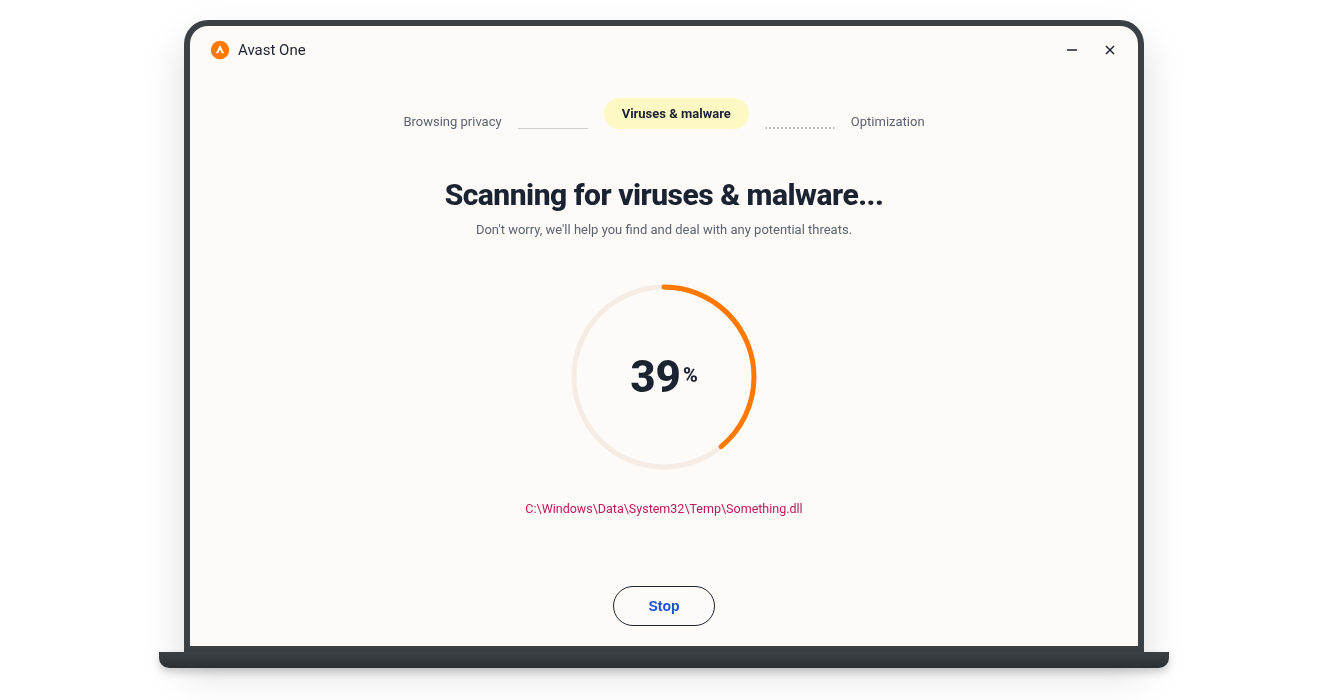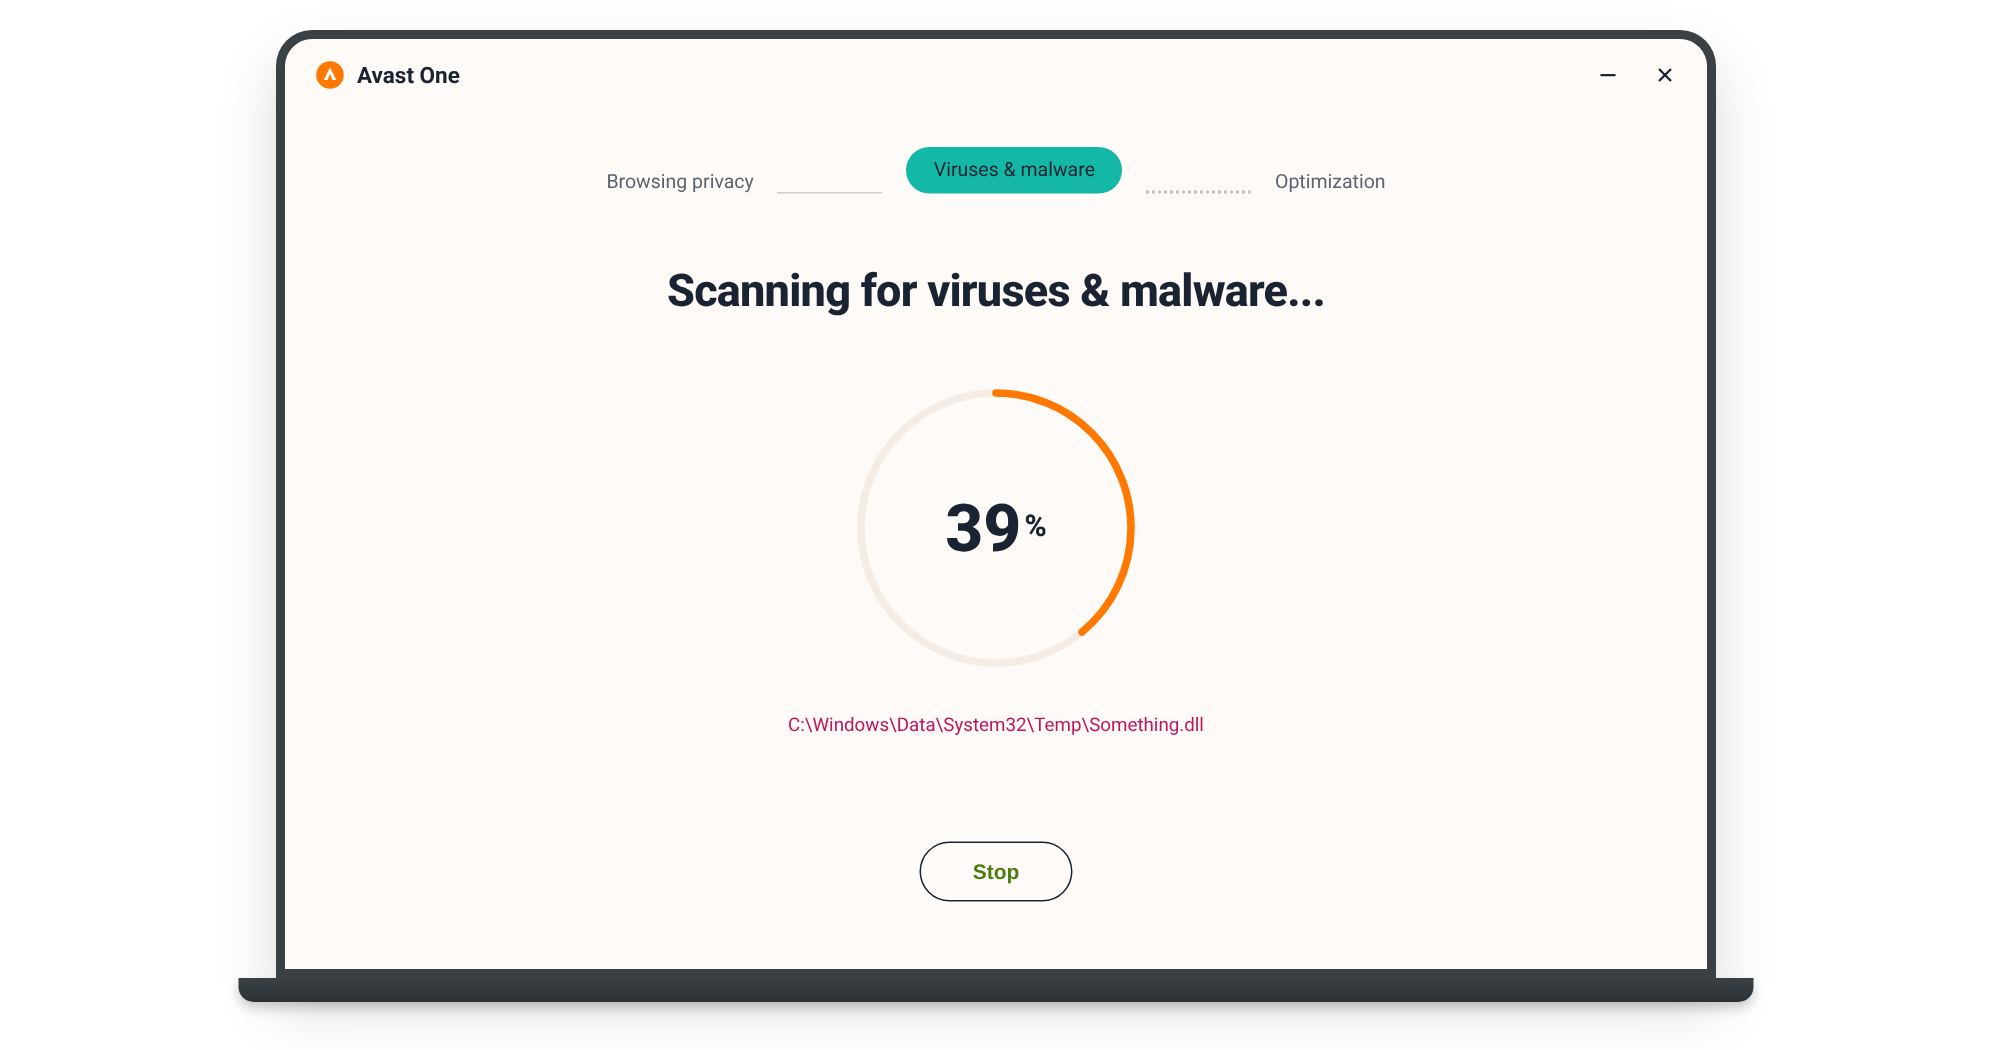--- a/index.html
+++ b/index.html
@@ -51,21 +51,21 @@
     .avast-logo {
       width: 20px;
       height: 20px;
       display: flex;
       align-items: center;
       justify-content: center;
     }
     
     .app-name {
       font-size: 15px;
-      font-weight: 700;
+      font-weight: 400;
       color: #1a2332;
     }
     
     .titlebar-right {
       display: flex;
       align-items: center;
       gap: 22px;
     }
     
     .window-control {
@@ -85,23 +85,23 @@
       gap: 16px;
       margin-top: 24px;
     }
     
     .step-label {
       font-size: 13px;
       color: #5a6470;
     }
     
     .step-label.active {
-      background: #14b8a6;
-      color: #1a2332;
-      font-weight: 400;
+      background: #fef9c3;
+      color: #1a2332;
+      font-weight: 700;
       padding: 8px 18px;
       border-radius: 18px;
     }
     
     .step-connector {
       width: 70px;
       height: 1px;
       background: #d0d0d0;
     }
     
@@ -183,21 +183,21 @@
     }
     
     .stop-button {
       margin-top: 70px;
       padding: 11px 34px;
       border: 1.5px solid #1a2332;
       border-radius: 22px;
       background: transparent;
       font-size: 14px;
       font-weight: 700;
-      color: #4d7c0f;
+      color: #1d4ed8;
       cursor: pointer;
     }
     
     .laptop-base {
       width: 1010px;
       height: 16px;
       background: linear-gradient(180deg, #3a4044 0%, #2a3034 100%);
       border-radius: 0 0 10px 10px;
       margin: 0 auto;
       position: relative;
@@ -239,20 +239,21 @@
       <div class="steps-nav">
         <span class="step-label">Browsing privacy</span>
         <span class="step-connector"></span>
         <span class="step-label active">Viruses &amp; malware</span>
         <span class="step-connector dotted"></span>
         <span class="step-label">Optimization</span>
       </div>
 
       <div class="main-content">
         <h1 class="heading">Scanning for viruses &amp; malware...</h1>
+        <p class="subtext">Don't worry, we'll help you find and deal with any potential threats.</p>
         
         <div class="progress-circle-container">
           <svg class="progress-svg" viewBox="0 0 120 120">
             <circle class="progress-bg" cx="60" cy="60" r="54"></circle>
             <circle class="progress-fg" cx="60" cy="60" r="54" stroke-dasharray="339.3" stroke-dashoffset="207"></circle>
           </svg>
           <div class="progress-text">
             <span class="progress-number">39</span>
             <span class="progress-percent">%</span>
           </div>

